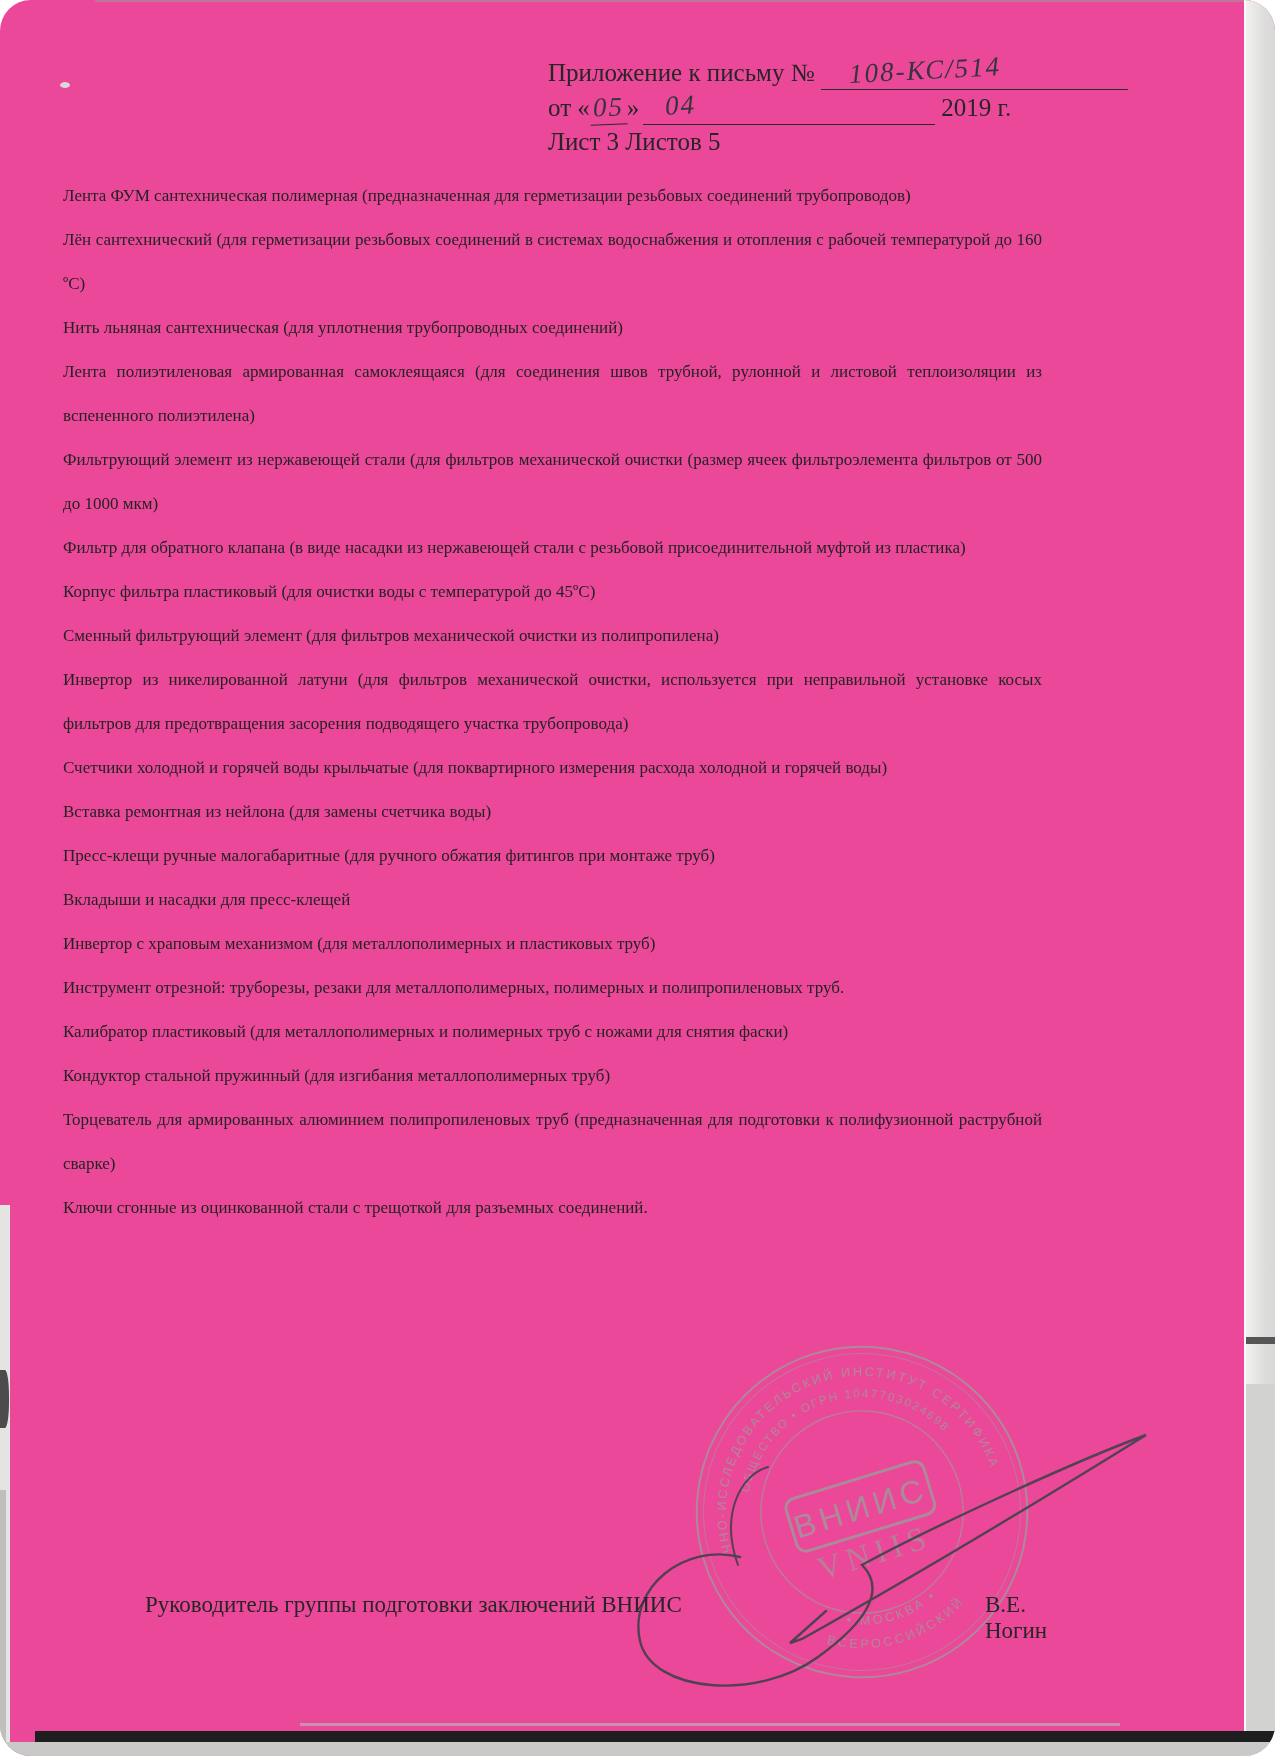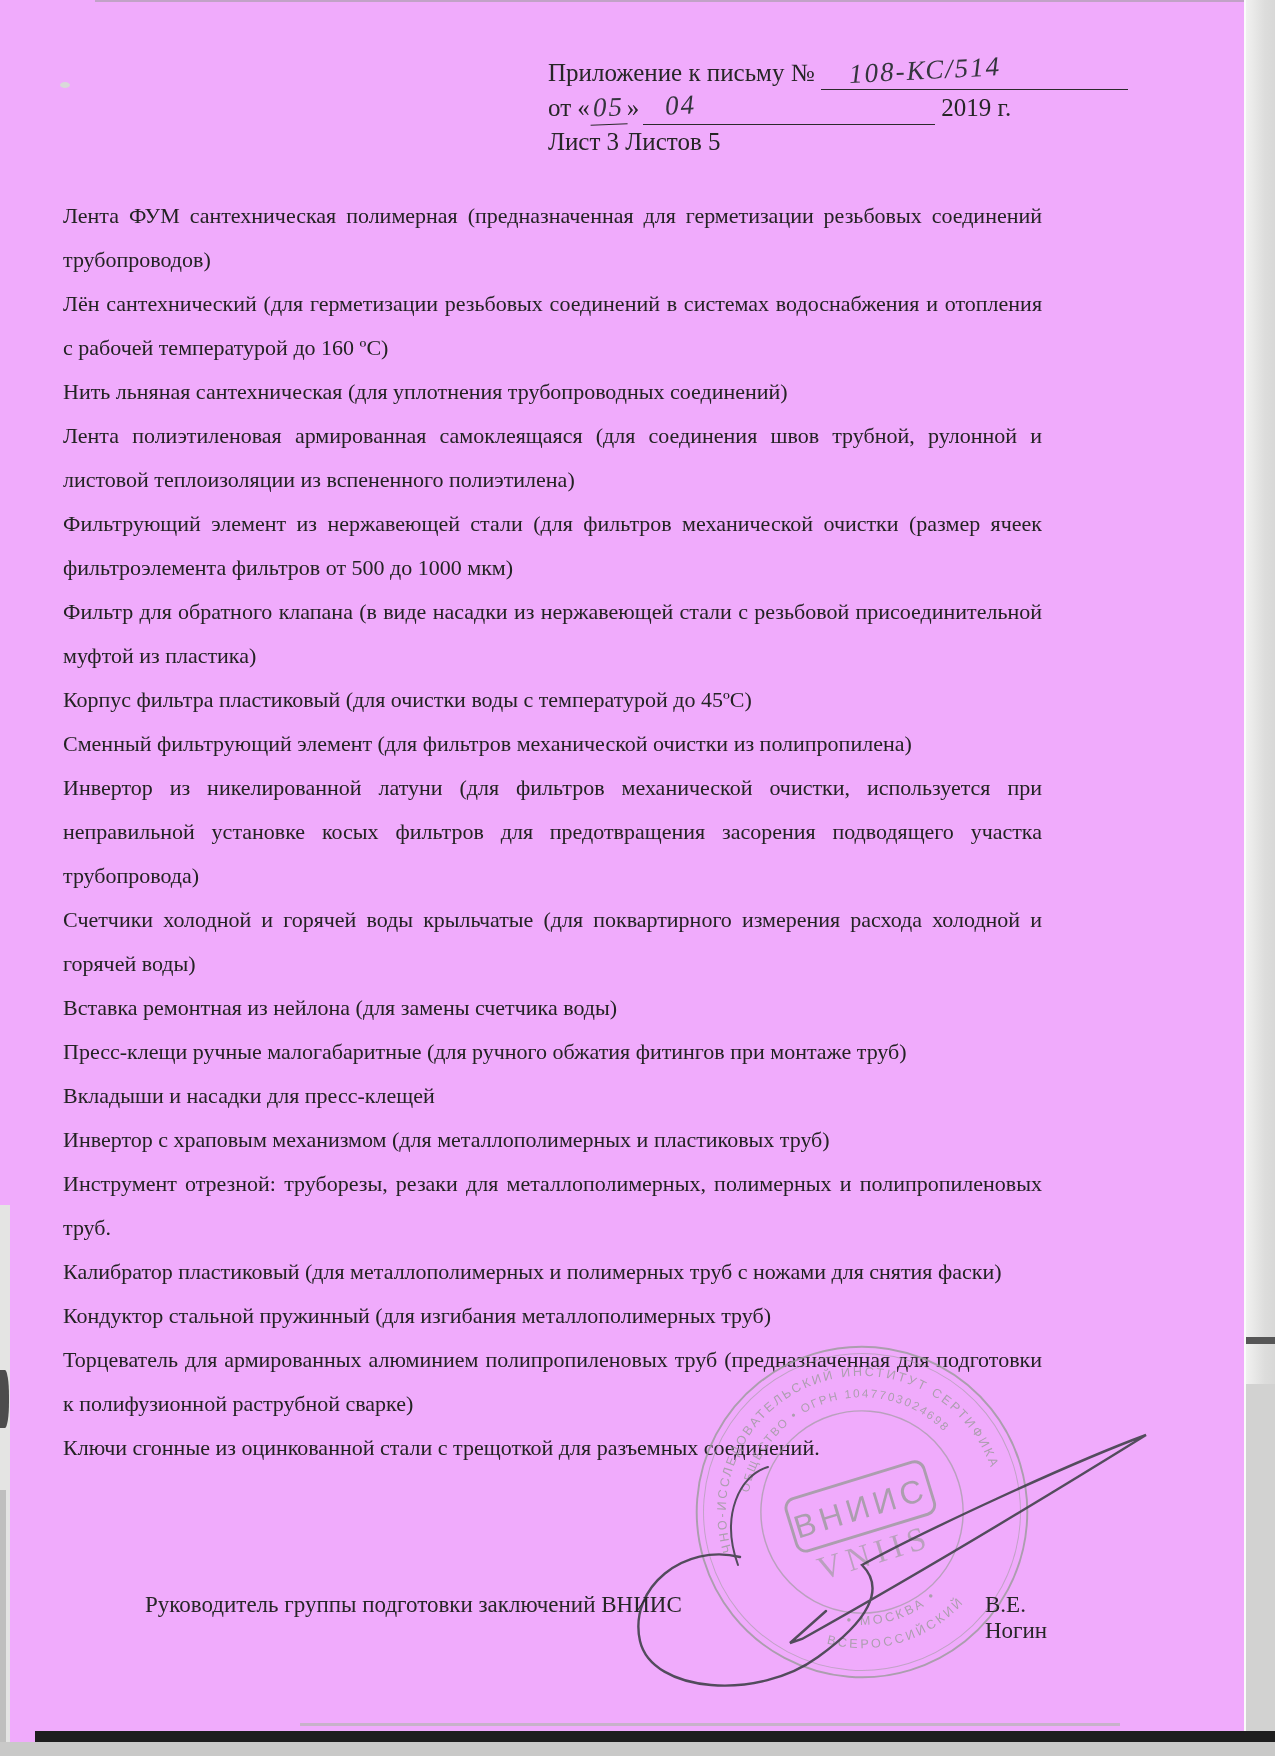--- a/index.html
+++ b/index.html
@@ -1,22 +1,23 @@
 <!DOCTYPE html>
 <html lang="ru"><head>
 <meta charset="utf-8">
 <style>
   html,body{margin:0;padding:0;background:#fff;}
   .page{
     position:relative;
     width:1275px;height:1756px;
-    background:#f0abfc;
+    background:#ec4899;
     overflow:hidden;
     font-family:"Liberation Serif","DejaVu Serif",serif;
     color:#262626;
+    border-radius:31px;
   }
   
   .scan-top-line{position:absolute;left:95px;top:0;width:1180px;height:2px;background:#9a9a9a;opacity:.55;}
   .scan-right-band{position:absolute;left:1244px;top:0;width:31px;height:1756px;
     background:linear-gradient(to right,#f1f1f0,#dddddc 60%,#d7d7d6);border-left:2px solid #fbfbfb;}
   .scan-right-dark{position:absolute;left:1246px;top:1337px;width:29px;height:7px;background:#565656;}
   .scan-right-lower{position:absolute;left:1246px;top:1384px;width:29px;height:372px;background:#d2d2d1;}
   .scan-left-strip{position:absolute;left:0;top:1205px;width:10px;height:551px;background:#e4e4e3;}
   .scan-left-blob{position:absolute;left:0;top:1370px;width:9px;height:58px;background:#4c4c4c;border-radius:0 45% 45% 0;}
   .scan-left-mid{position:absolute;left:0;top:1490px;width:6px;height:266px;background:#bfbfbe;}
@@ -28,21 +29,21 @@
   .header{position:absolute;left:548px;top:56px;width:580px;font-size:25px;line-height:34px;}
   .hline{display:flex;align-items:flex-end;white-space:nowrap;}
   .fill-line{flex:1 1 auto;border-bottom:1.5px solid #2a2a2a;margin-left:6px;position:relative;height:30px;}
   .hand{font-style:italic;letter-spacing:2px;color:#34353d;font-size:27px;transform:rotate(-3deg);display:inline-block;}
   .hand-num{position:absolute;left:28px;bottom:2px;white-space:nowrap;}
   .hand-day{font-style:italic;color:#34353d;border-bottom:1.5px solid #2a2a2a;padding:0 3px;transform:rotate(-2deg);display:inline-block;}
   .month-line{display:inline-block;width:292px;border-bottom:1.5px solid #2a2a2a;position:relative;height:30px;margin-left:4px;vertical-align:bottom;}
   .hand-month{position:absolute;left:22px;bottom:2px;}
   .year{margin-left:6px;}
   
-  .body-text{position:absolute;left:63px;top:194px;width:979px;font-size:22px;line-height:44px;}
+  .body-text{position:absolute;left:63px;top:174px;width:979px;font-size:17px;line-height:44px;}
   .para{text-align:justify;margin:0;color:#232323;}
   
   .footer-line{position:absolute;left:0;top:1592px;width:1023px;height:44px;font-size:23px;}
   .footer-role{position:absolute;left:145px;top:0;}
   .footer-name{position:absolute;left:985px;top:0;}
   
   .stamp{position:absolute;left:687px;top:1337px;width:350px;height:350px;opacity:.8;}
   
   .signature{position:absolute;left:590px;top:1405px;width:580px;height:300px;}
 </style>

